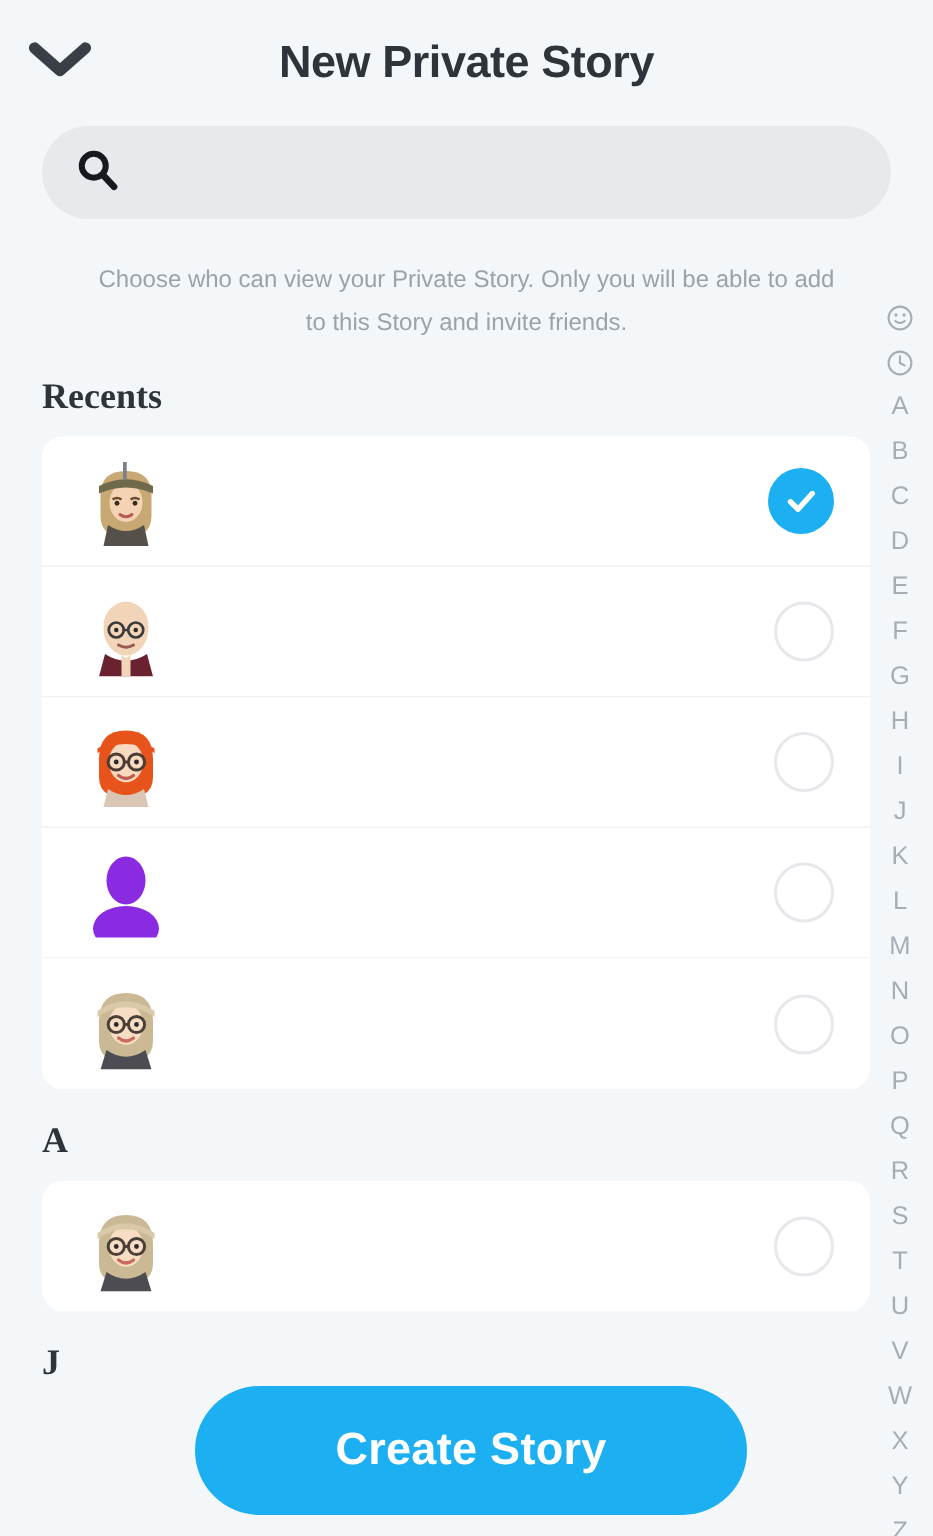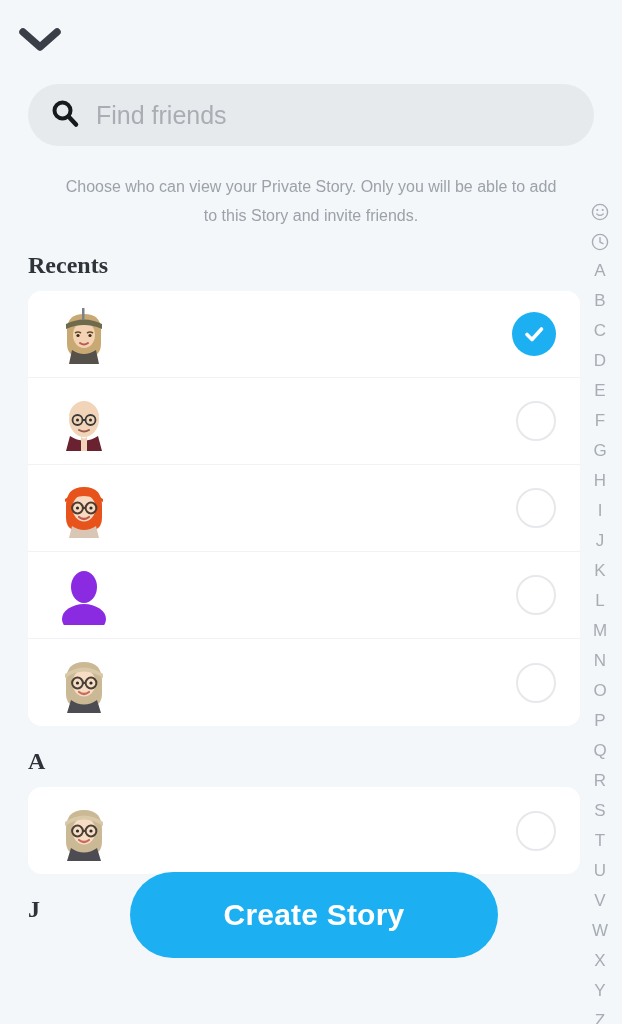--- a/index.html
+++ b/index.html
@@ -145,21 +145,21 @@
     color:#A7ADB4;
     text-align:center;
     width:44px;
   }
   .alpha-item svg { vertical-align:middle; }
 
   
   .create-story-btn {
     position:absolute;
     left:130px;
-    top:872px;
+    top:924px;
     width:368px;
     height:86px;
     border-radius:43px;
     background:#1CB0F2;
     border:none;
     color:#FFFFFF;
     font-family:"Liberation Sans", sans-serif;
     font-size:30px;
     font-weight:bold;
     letter-spacing:0.2px;
@@ -170,31 +170,31 @@
 <body>
 
 <div class="header">
   <div class="chevron-btn">
     <span>
       <svg width="42" height="26" viewBox="0 0 42 26">
         <path d="M4 5 L21 20 L38 5" fill="none" stroke="#3A3F47" stroke-width="7.5" stroke-linecap="round" stroke-linejoin="round"></path>
       </svg>
     </span>
   </div>
+  <div class="page-title">New Private Story</div>
 </div>
 
 <div class="search-wrap">
   <div class="search-bar">
     <span>
       <svg width="30" height="30" viewBox="0 0 30 30">
         <circle cx="12.5" cy="12.5" r="8" fill="none" stroke="#16191D" stroke-width="4"></circle>
         <line x1="18.5" y1="18.5" x2="26" y2="26.5" stroke="#16191D" stroke-width="4.5" stroke-linecap="round"></line>
       </svg>
     </span>
-    <input class="search-input" type="text" placeholder="Find friends" style="">
   </div>
 </div>
 
 <div class="description">Choose who can view your Private Story. Only you will be able to add to this Story and invite friends.</div>
 
 <div class="section-header">Recents</div>
 <div class="list-card">
 
   <div class="friend-row">
     <div class="avatar">

